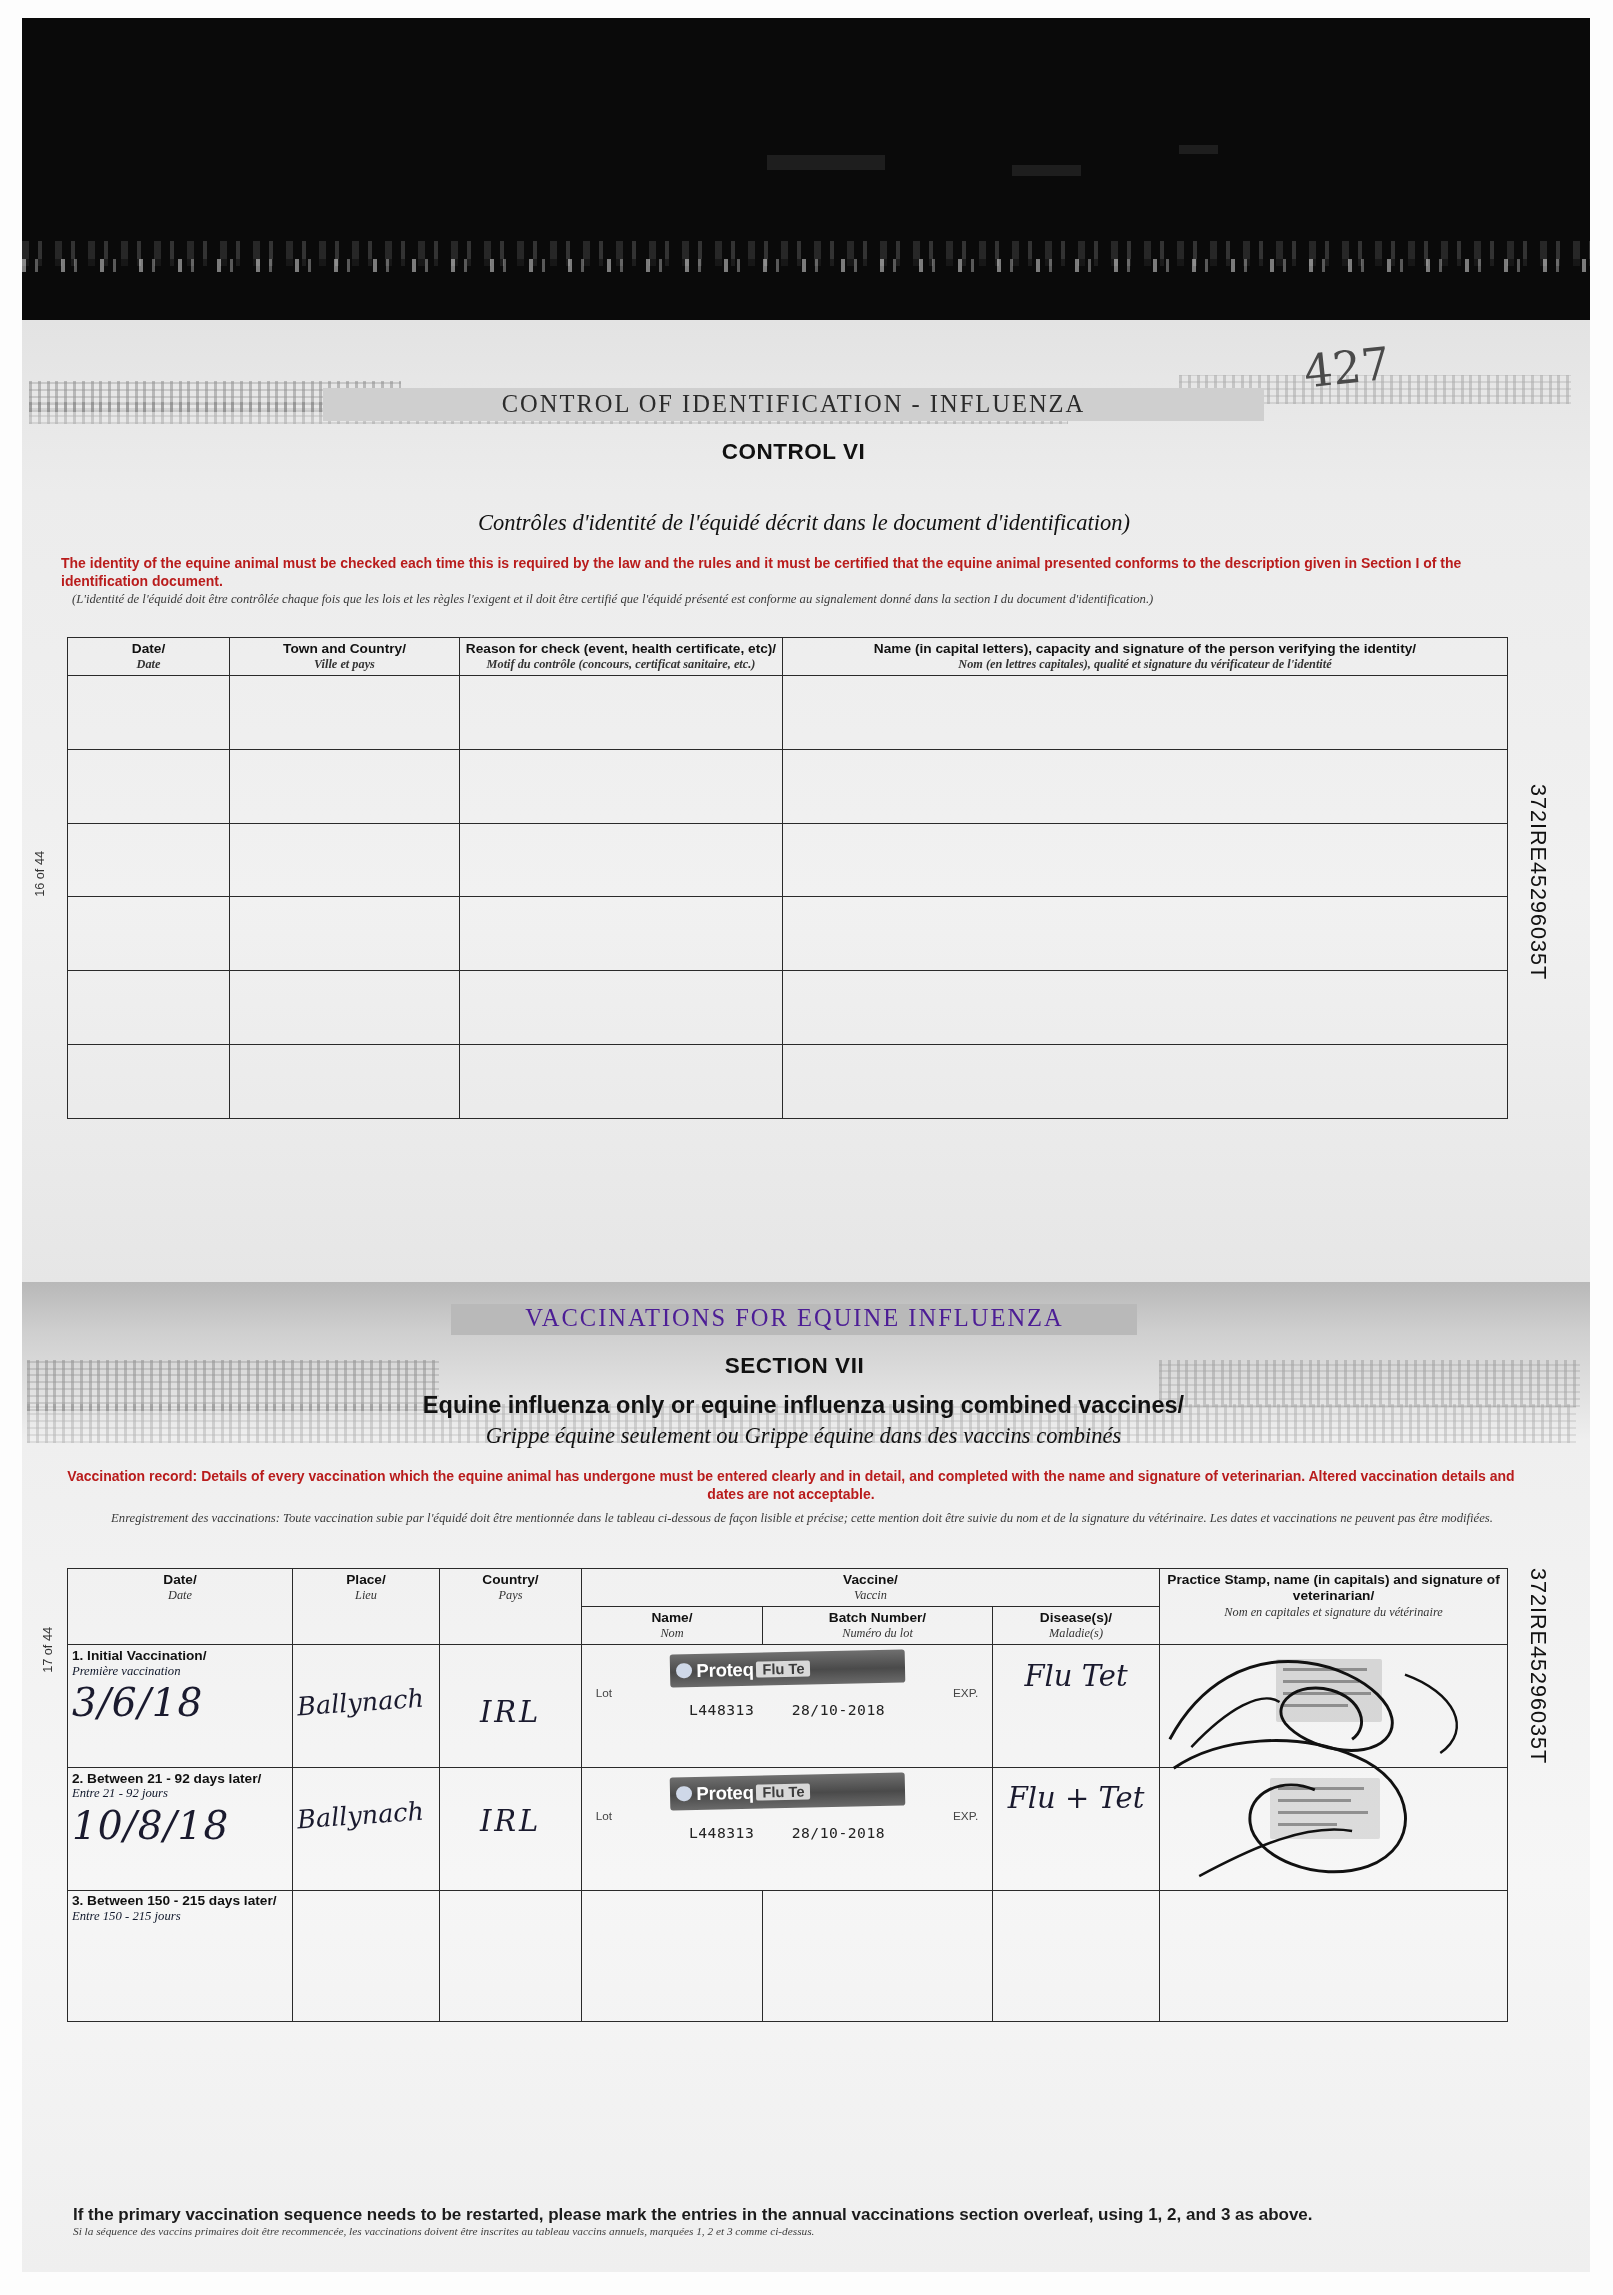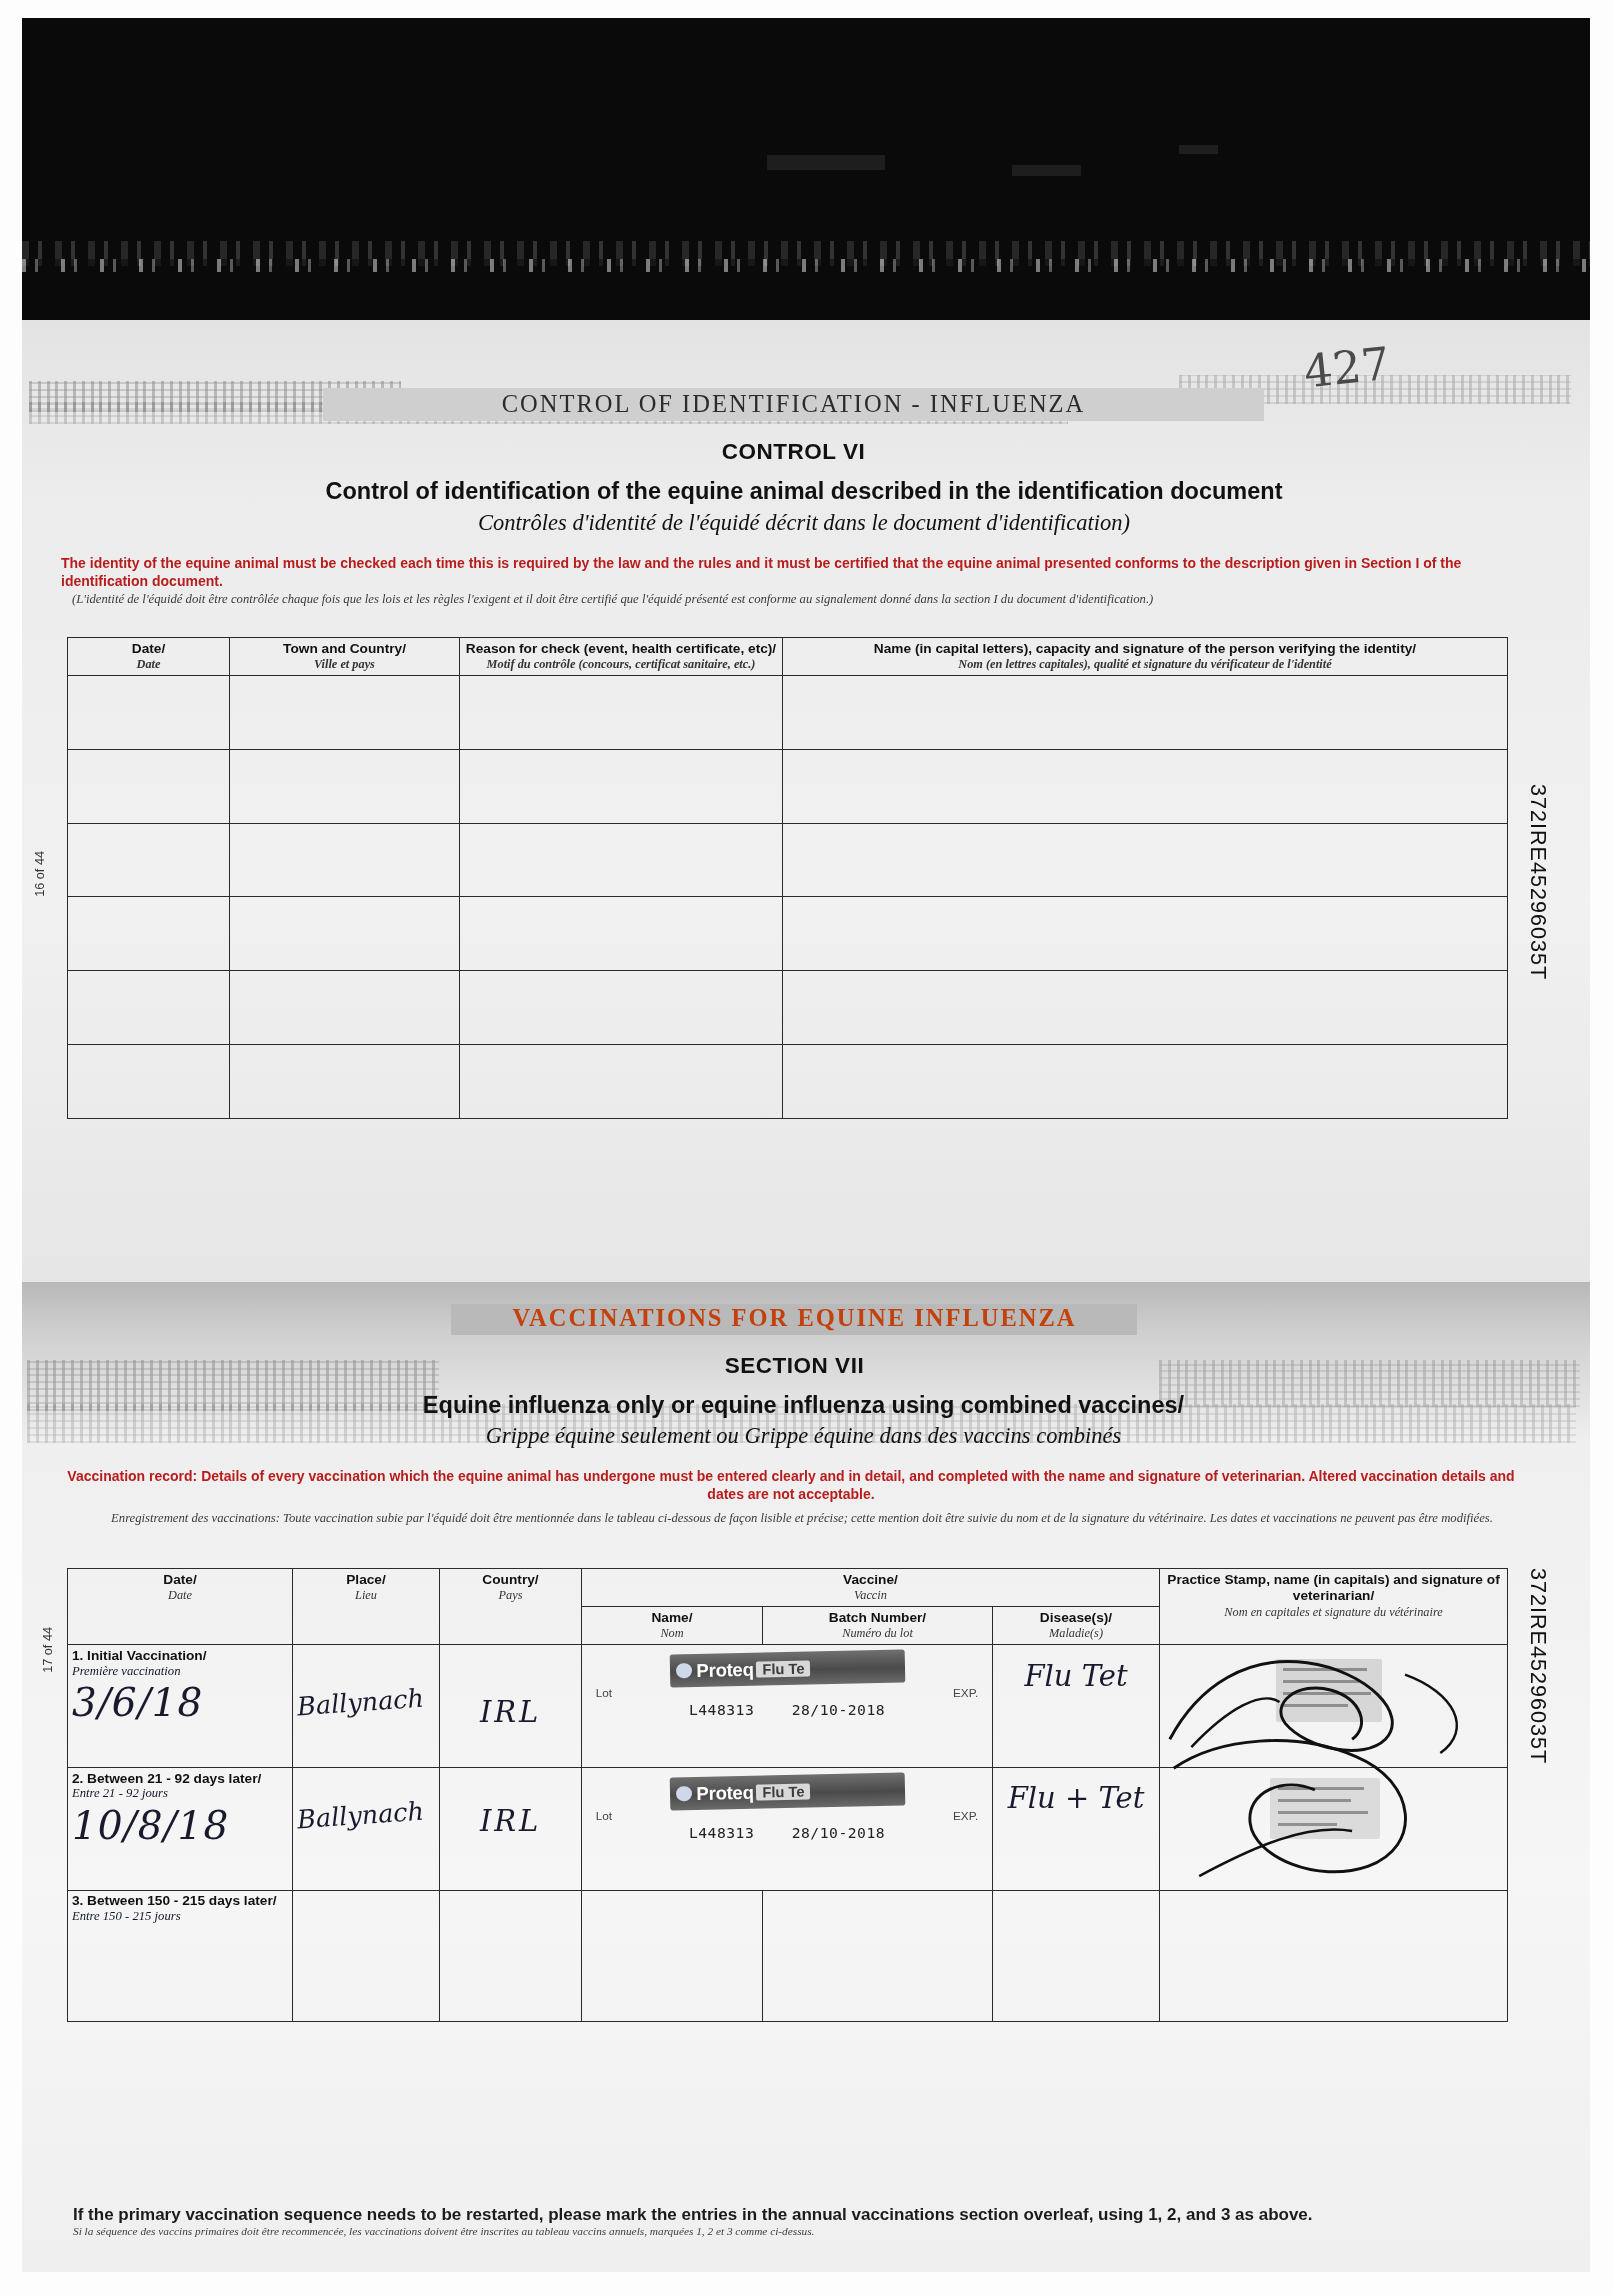--- a/index.html
+++ b/index.html
@@ -290,21 +290,20 @@
     <div class="dither" style="left:7.8px;top:82px;width:1039px;height:21.6px;opacity:.35;"></div>
     <div class="dither" style="left:1157px;top:55px;width:392px;height:29px;opacity:.35;"></div>
   </div>
 
   <div class="topnum" style="left:1304px;top:341px;">427</div>
 
   <div style="position:absolute;left:323px;top:388px;width:941px;height:33px;background:#cfcfcf;"></div>
   <div class="hdr-title ctr" style="position:absolute;left:323px;top:390px;width:941px;">CONTROL OF IDENTIFICATION - INFLUENZA</div>
 
   <div class="sec-num ctr" style="position:absolute;left:323px;top:439px;width:941px;">CONTROL VI</div>
-  <div class="sec-en ctr" style="position:absolute;left:157px;top:478px;width:1294px;">Control of identification of the equine animal described in the identification document</div>
   <div class="sec-fr ctr" style="position:absolute;left:157px;top:510px;width:1294px;">Contrôles d'identité de l'équidé décrit dans le document d'identification)</div>
 
   <div class="note-en" style="position:absolute;left:61px;top:555px;width:1451px;">The identity of the equine animal must be checked each time this is required by the law and the rules and it must be certified that the equine animal presented conforms to the description given in Section I of the identification document.</div>
   <div class="note-fr" style="position:absolute;left:61px;top:592px;width:1451px;">(L'identité de l'équidé doit être contrôlée chaque fois que les lois et les règles l'exigent et il doit être certifié que l'équidé présenté est conforme au signalement donné dans la section I du document d'identification.)</div>
 
   <div class="vert-page" style="left:33px;top:851px;">16 of 44</div>
   <div class="vert-code" style="left:1525px;top:784px;">372IRE45296035T</div>
 
   <div class="tbl-vi-wrap">
     <table class="grid">
@@ -373,21 +372,21 @@
       </table>
   </div>
 
   <div class="paper-vii">
     <div class="dither" style="left:5.9px;top:78px;width:412px;height:51px;opacity:.45;"></div>
     <div class="dither" style="left:5.9px;top:122px;width:1549px;height:39px;opacity:.3;"></div>
     <div class="dither" style="left:1137px;top:78px;width:421px;height:47px;opacity:.35;"></div>
   </div>
 
   <div style="position:absolute;left:451px;top:1304px;width:686px;height:31px;background:#b9b9b9;"></div>
-  <div class="hdr-title ctr" style="position:absolute;left:412px;top:1304px;width:765px;color:#c2410c;font-weight:bold;">VACCINATIONS FOR EQUINE INFLUENZA</div>
+  <div class="hdr-title ctr" style="position:absolute;left:412px;top:1304px;width:765px;color:#4c1d95;">VACCINATIONS FOR EQUINE INFLUENZA</div>
 
   <div class="sec-num ctr" style="position:absolute;left:412px;top:1353px;width:765px;">SECTION VII</div>
   <div class="sec-en ctr" style="position:absolute;left:235px;top:1392px;width:1137px;">Equine influenza only or equine influenza using combined vaccines/</div>
   <div class="sec-fr ctr" style="position:absolute;left:235px;top:1423px;width:1137px;">Grippe équine seulement ou Grippe équine dans des vaccins combinés</div>
 
   <div class="note-en ctr" style="position:absolute;left:61px;top:1468px;width:1460px;">Vaccination record: Details of every vaccination which the equine animal has undergone must be entered clearly and in detail, and completed with the name and signature of veterinarian. Altered vaccination details and dates are not acceptable.</div>
   <div class="note-fr ctr" style="position:absolute;left:61px;top:1511px;width:1460px;">Enregistrement des vaccinations: Toute vaccination subie par l'équidé doit être mentionnée dans le tableau ci-dessous de façon lisible et précise; cette mention doit être suivie du nom et de la signature du vétérinaire. Les dates et vaccinations ne peuvent pas être modifiées.</div>
 
   <div class="vert-page" style="left:41px;top:1627px;">17 of 44</div>
   <div class="vert-code" style="left:1525px;top:1568px;">372IRE45296035T</div>

